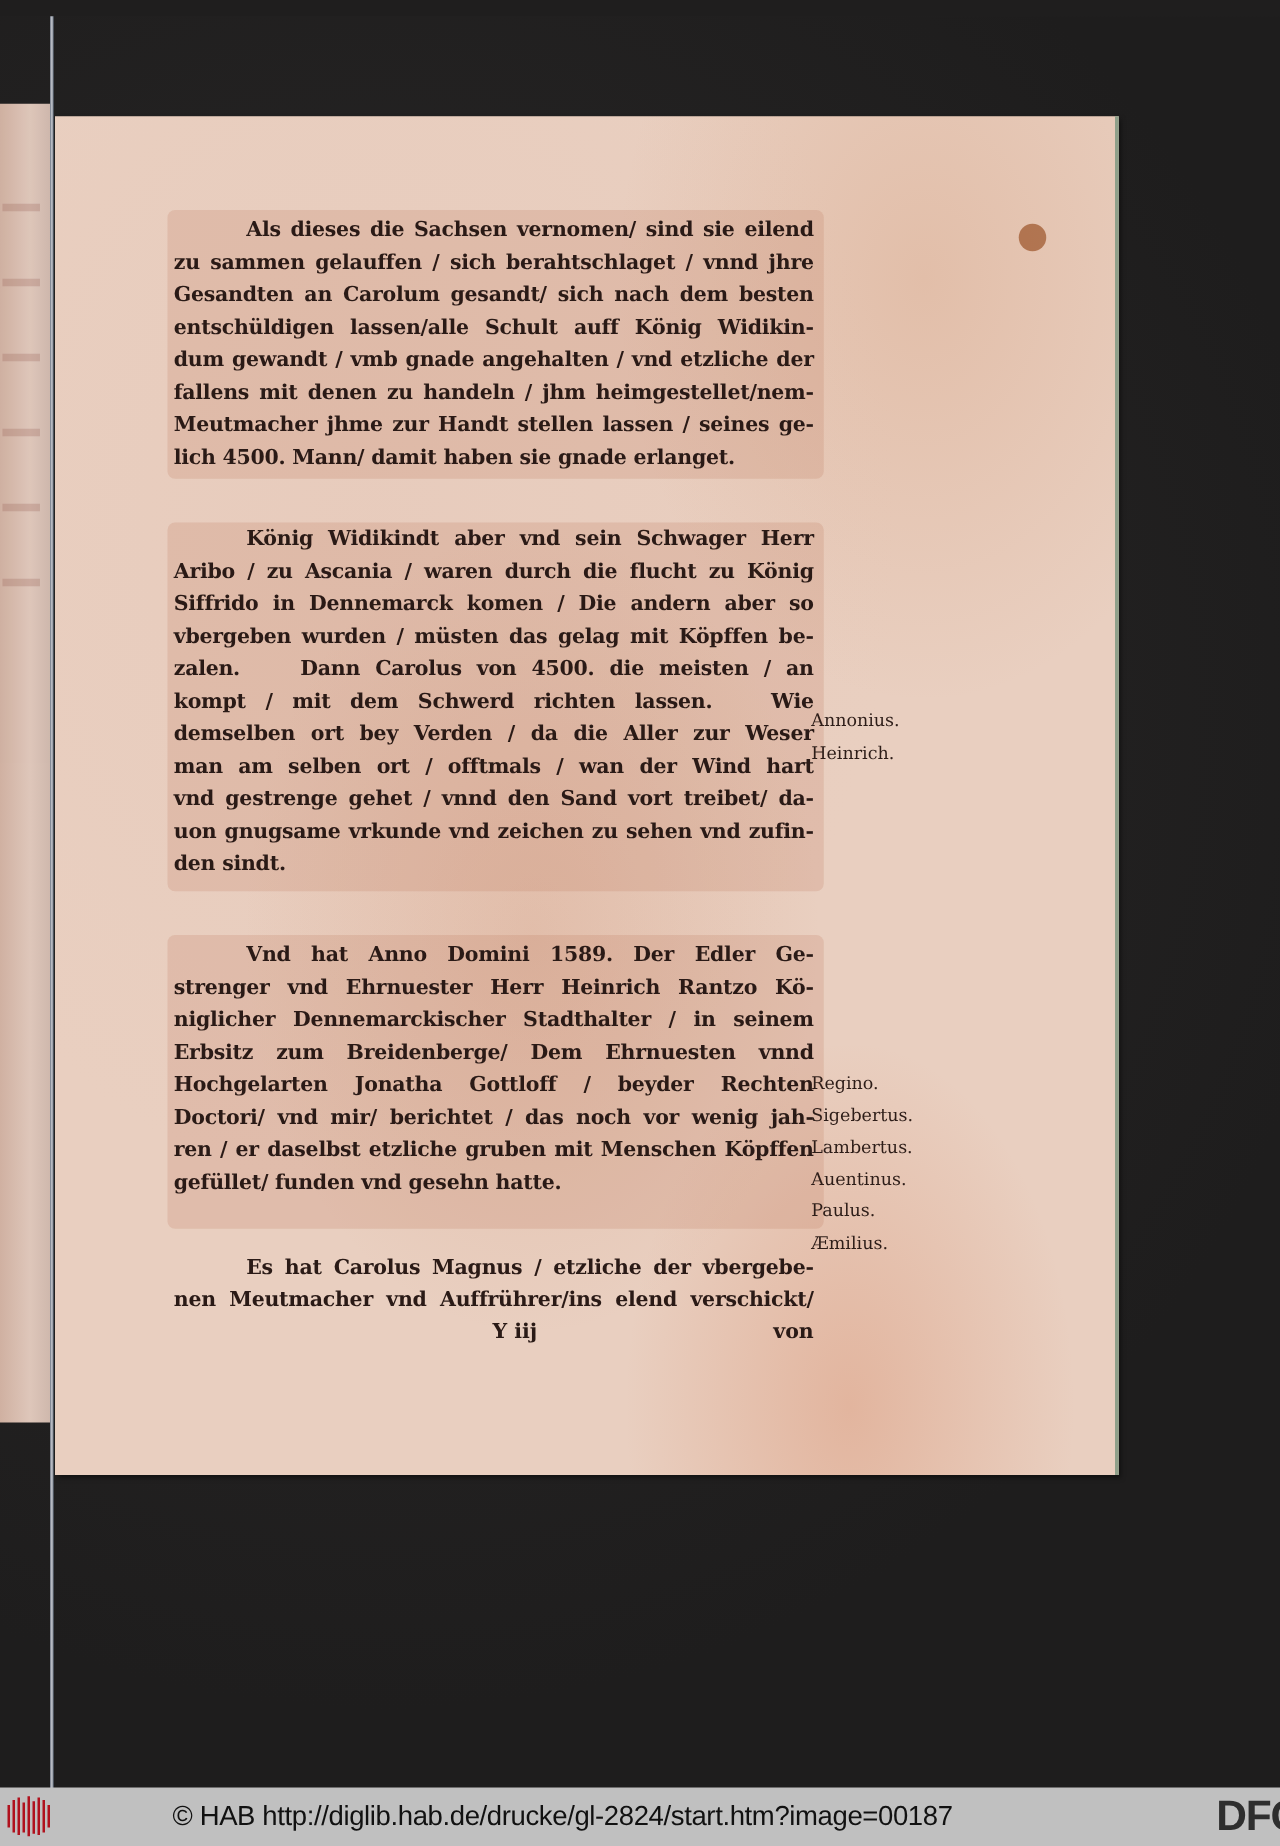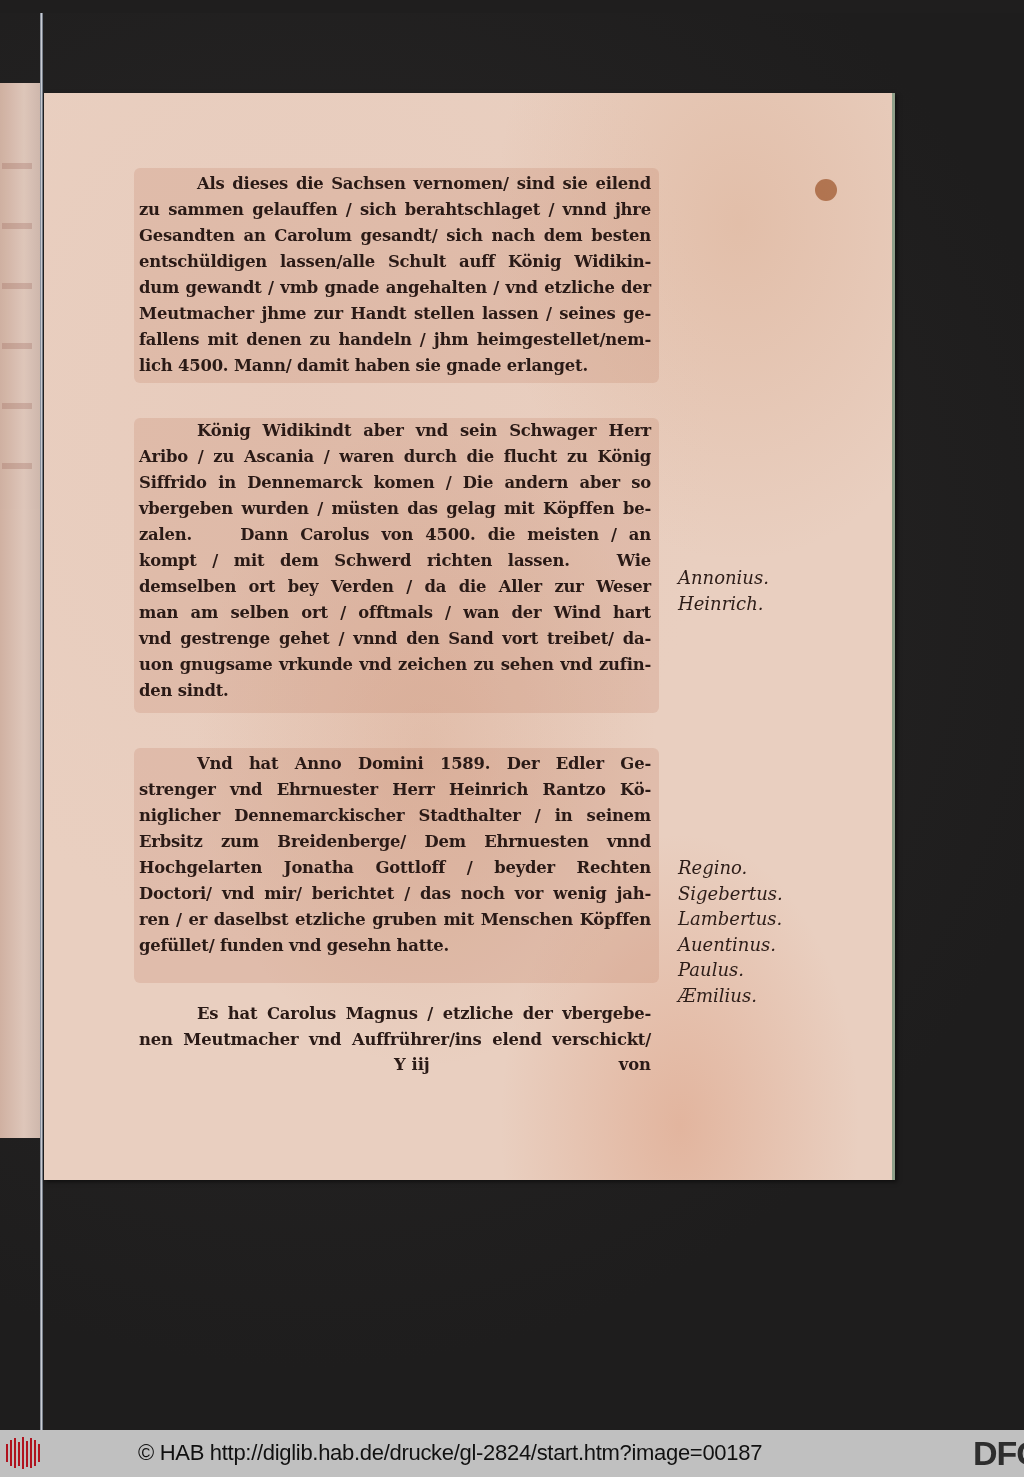--- a/index.html
+++ b/index.html
@@ -49,22 +49,22 @@
     text-align: justify; letter-spacing: -0.2px;
   }
   .text-block .line { display: block; white-space: nowrap; text-align-last: justify; }
   .text-block .line.indent { padding-left: 58px; }
   .text-block .line.last { text-align-last: left; }
   .shade {
     position: absolute; left: 90px; width: 525px;
     background: rgba(190,125,95,0.22); border-radius: 6px;
   }
   .marginalia {
-    position: absolute; left: 634px; font-family: "DejaVu Serif", serif;
-    font-style: italic; font-size: 18px; line-height: 25.5px; color: #2d1d18;
+    position: absolute; left: 605px; font-family: "DejaVu Serif", serif;
+    font-size: 14px; line-height: 25.5px; color: #2d1d18;
   }
   .catchline {
     position: absolute; top: 1000px; left: 95px; width: 512px; height: 26px;
     font-family: "DejaVu Serif", serif; font-weight: bold; font-size: 16.4px; color: #2a1a16;
   }
   .signature { position: absolute; left: 255px; text-align: center; }
   .catchword { position: absolute; right: 0; }
 
   
   .footer {
@@ -105,22 +105,22 @@
     <div class="shade" style="top:75px;height:215px"></div>
     <div class="shade" style="top:325px;height:295px"></div>
     <div class="shade" style="top:655px;height:235px"></div>
 
     <div class="text-block" style="top:78px">
       <span class="line indent">Als dieses die Sachsen vernomen/ sind sie eilend</span>
       <span class="line">zu sammen gelauffen / sich berahtschlaget / vnnd jhre</span>
       <span class="line">Gesandten an Carolum gesandt/ sich nach dem besten</span>
       <span class="line">entschüldigen lassen/alle Schult auff König Widikin-</span>
       <span class="line">dum gewandt / vmb gnade angehalten / vnd etzliche der</span>
+      <span class="line">fallens mit denen zu handeln / jhm heimgestellet/nem-</span>
       <span class="line">Meutmacher jhme zur Handt stellen lassen / seines ge-</span>
-      <span class="line">fallens mit denen zu handeln / jhm heimgestellet/nem-</span>
       <span class="line last">lich 4500. Mann/ damit haben sie gnade erlanget.</span>
     </div>
 
     <div class="text-block" style="top:325px">
       <span class="line indent">König Widikindt aber vnd sein Schwager Herr</span>
       <span class="line">Aribo / zu Ascania / waren durch die flucht zu König</span>
       <span class="line">Siffrido in Dennemarck komen / Die andern aber so</span>
       <span class="line">vbergeben wurden / müsten das gelag mit Köpffen be-</span>
       <span class="line" style="white-space:pre">zalen.    Dann Carolus von 4500. die meisten / an</span>
       <span class="line" style="white-space:pre">kompt / mit dem Schwerd richten lassen.   Wie</span>

